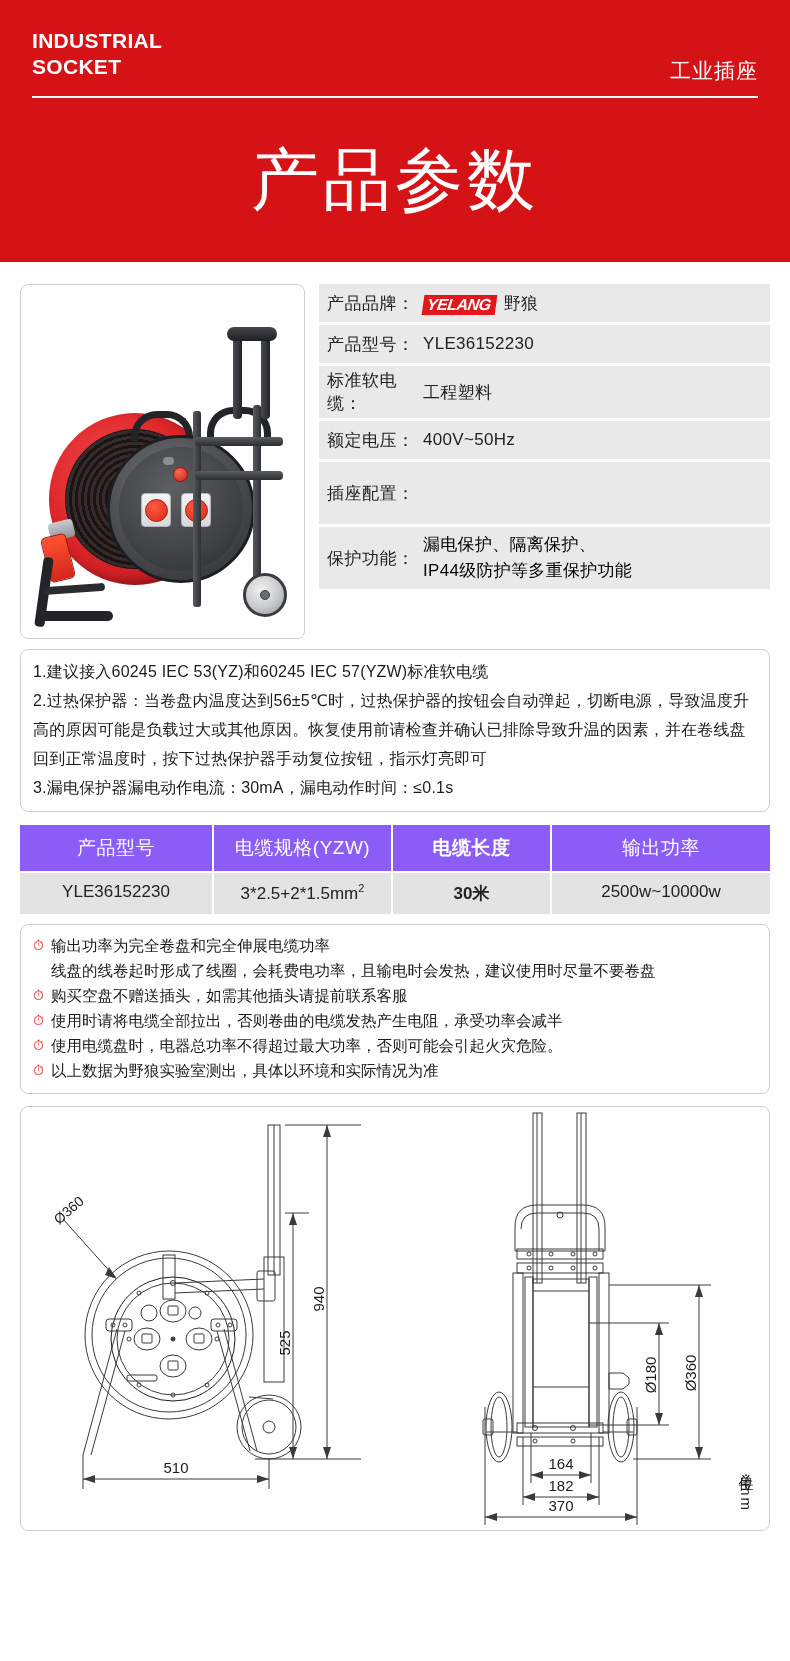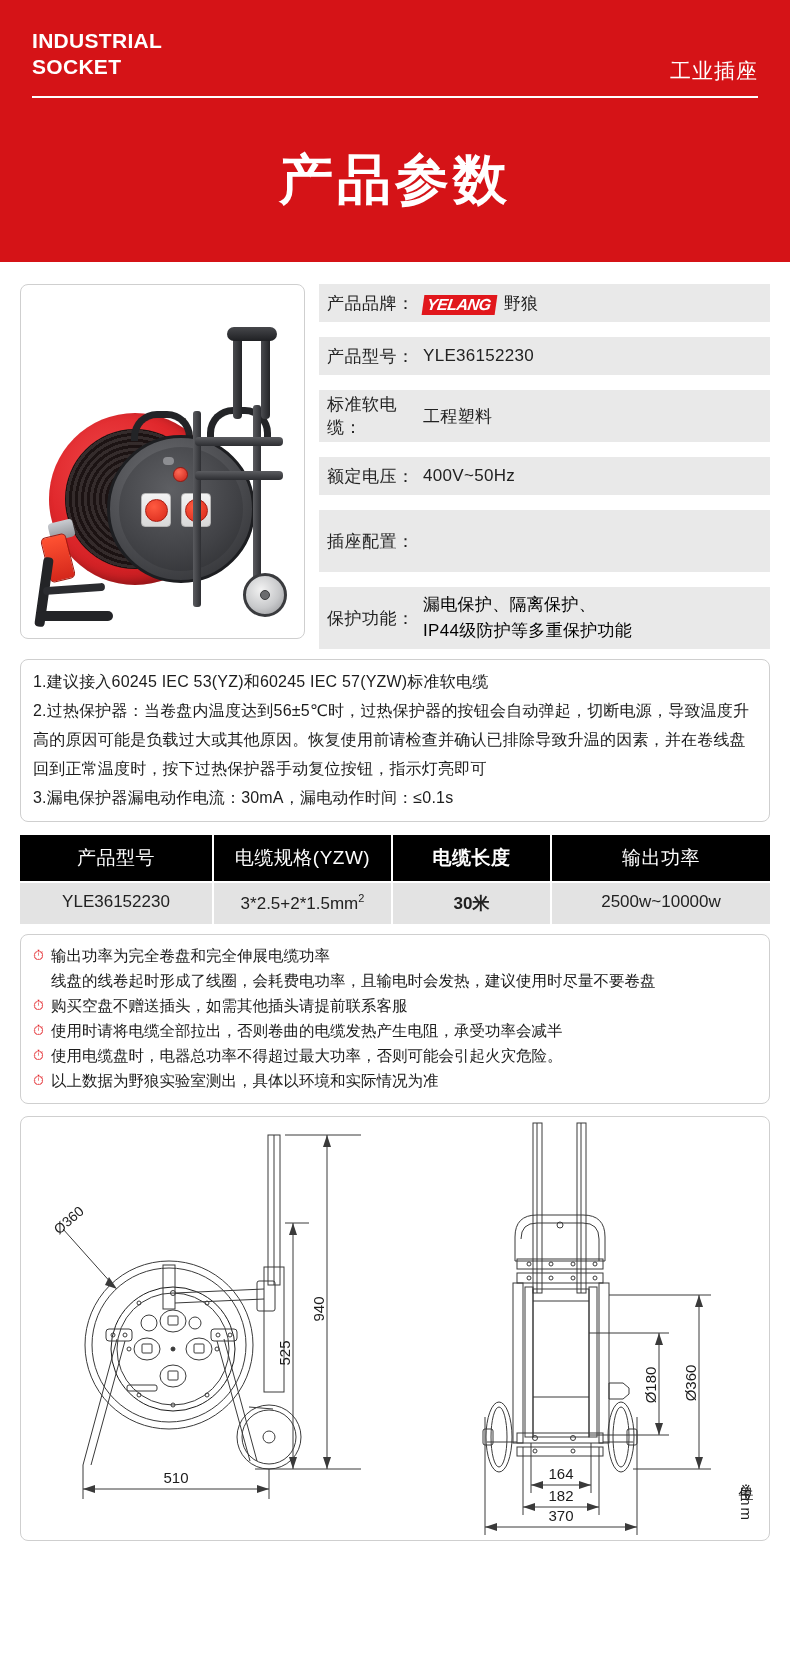--- a/index.html
+++ b/index.html
@@ -48,22 +48,22 @@
     height: 2px;
     background: #ffffff;
   }
   .banner-title {
     position: absolute;
     left: 0;
     right: 0;
     top: 140px;
     text-align: center;
     color: #ffffff;
-    font-size: 54px;
-    font-weight: bold;
+    font-size: 68px;
+    font-weight: normal;
     letter-spacing: 4px;
     line-height: 78px;
     font-family: "Liberation Sans", "DejaVu Sans", sans-serif;
   }
 
   
   .spec-wrap {
     position: relative;
     width: 790px;
     padding: 22px 20px 0 20px;
@@ -195,21 +195,21 @@
   .wheel-hub {
     left: 239px; top: 305px; width: 10px; height: 10px; border-radius: 50%;
     background: #6a6b6e; border: 1px solid #3a3b3e;
   }
 
   
   .spec-table {
     flex: 1 1 auto;
     display: flex;
     flex-direction: column;
-    gap: 15px;
+    gap: 3px;
   }
   .spec-r {
     display: flex;
     align-items: center;
     background: #e9e9e9;
     min-height: 38px;
     padding: 3px 0;
   }
   .spec-r .k {
     flex: 0 0 104px;
@@ -253,21 +253,21 @@
     line-height: 29px;
     color: #1c1c1c;
     letter-spacing: .2px;
   }
   .notes p { margin: 0; }
 
   
   .tbl { margin: 13px 20px 0 20px; }
   .tbl-head, .tbl-body { display: flex; gap: 2px; }
   .tbl-head > div {
-    background: #000000;
+    background: #8b5cf6;
     color: #ffffff;
     font-size: 19px;
     text-align: center;
     padding: 10px 0;
     letter-spacing: .5px;
   }
   .tbl-body { margin-top: 2px; }
   .tbl-body > div {
     background: #e3e3e3;
     color: #222;

